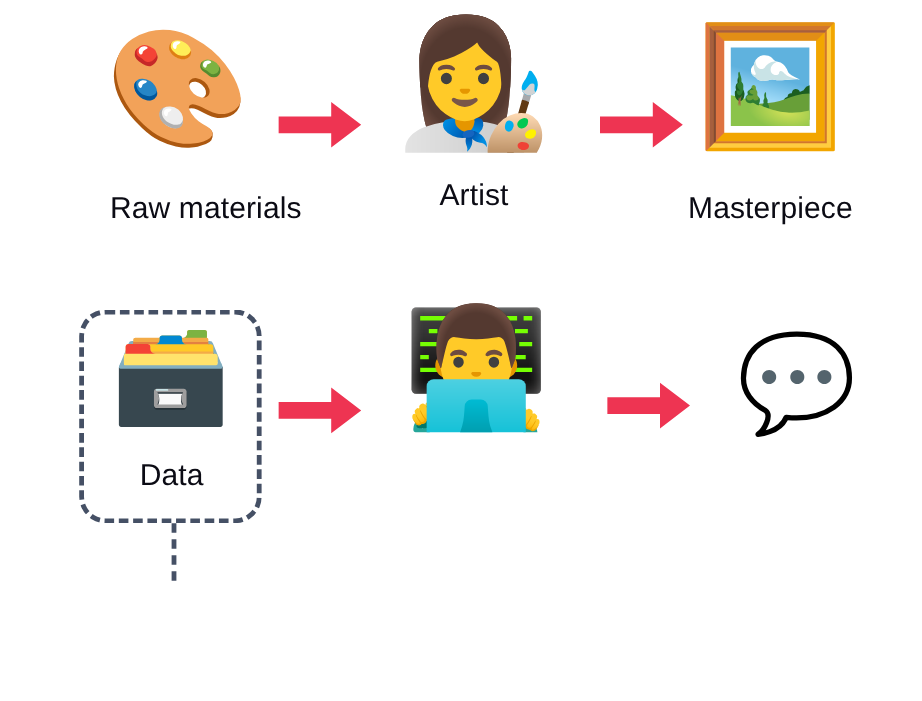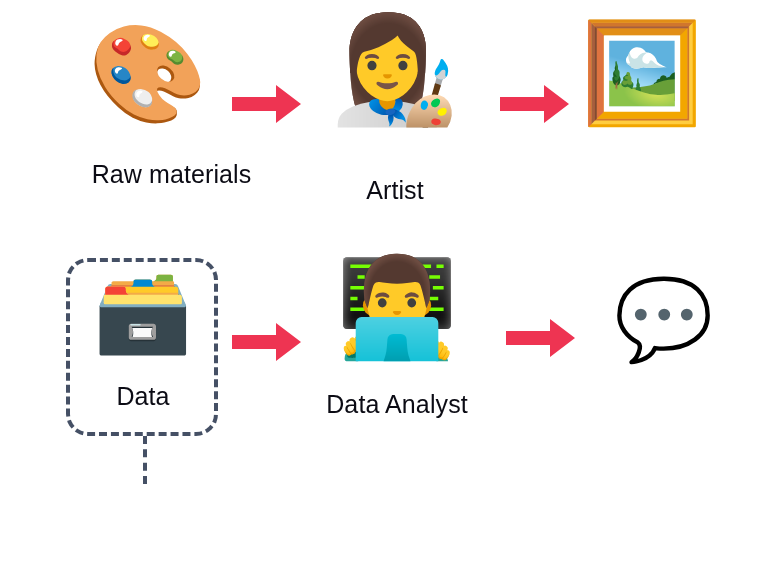--- a/index.html
+++ b/index.html
@@ -82,21 +82,21 @@
     letter-spacing: 0.2px;
   }
 
   
   #palette-node      { left: 24px;  top: 26px;  width: 248px; }
   #palette-node .emoji   { font-size: 96px; height: 112px; }
   #palette-node .node-label { margin-top: 22px; margin-left: 47px; }
 
   #artist-node       { left: 300px; top: 18px;  width: 190px; }
   #artist-node .emoji    { font-size: 104px; height: 120px; }
-  #artist-node .node-label { margin-top: 38px; }
+  #artist-node .node-label { margin-top: 11px; }
 
   #masterpiece-node  { left: 530px; top: 24px;  width: 224px; }
   #masterpiece-node .emoji { font-size: 98px; height: 114px; }
   #masterpiece-node .node-label { margin-top: 22px; }
 
   
   #data-node         { left: 62px;  top: 272px; width: 162px; }
   #data-node .emoji      { font-size: 80px; height: 96px; }
   #data-node .node-label { margin-top: 14px; }
 
@@ -140,39 +140,39 @@
   </div>
 
   <div class="arrow" id="arrow-2">
     <svg width="70" height="40" viewBox="0 0 70 40" aria-hidden="true">
       <path d="M0 13 H44 V1 L69 20 L44 39 V27 H0 Z" fill="#EE3452"></path>
     </svg>
   </div>
 
   <div class="node" id="masterpiece-node">
     <span class="emoji">🖼️</span>
+    <span class="node-label">Masterpiece</span>
   </div>
 
   <div class="dashed-box" id="data-highlight-box"></div>
   <div class="dashed-stem" id="data-stem"></div>
 
   <div class="node" id="data-node">
     <span class="emoji">🗃️</span>
     <span class="node-label">Data</span>
   </div>
 
   <div class="arrow" id="arrow-3">
     <svg width="70" height="40" viewBox="0 0 70 40" aria-hidden="true">
       <path d="M0 13 H44 V1 L69 20 L44 39 V27 H0 Z" fill="#EE3452"></path>
     </svg>
   </div>
 
   <div class="node" id="analyst-node">
     <span class="emoji">👨‍💻</span>
-    <span class="node-label">Data Analyst</span>
   </div>
 
   <div class="arrow" id="arrow-4">
     <svg width="70" height="40" viewBox="0 0 70 40" aria-hidden="true">
       <path d="M0 13 H44 V1 L69 20 L44 39 V27 H0 Z" fill="#EE3452"></path>
     </svg>
   </div>
 
   <div class="node" id="narrative-node">
     <span class="emoji">💬</span>

